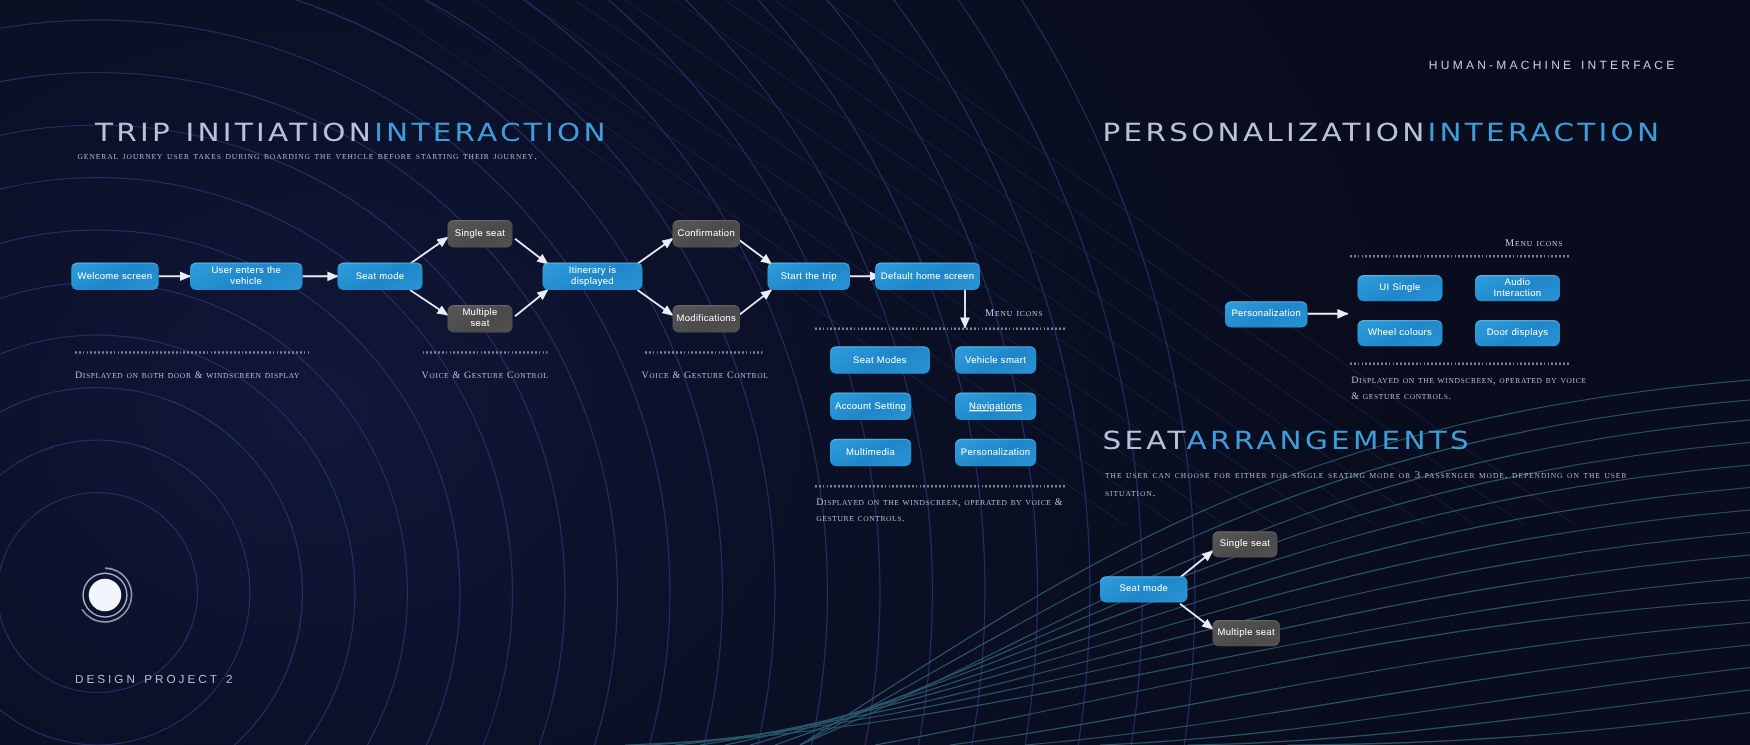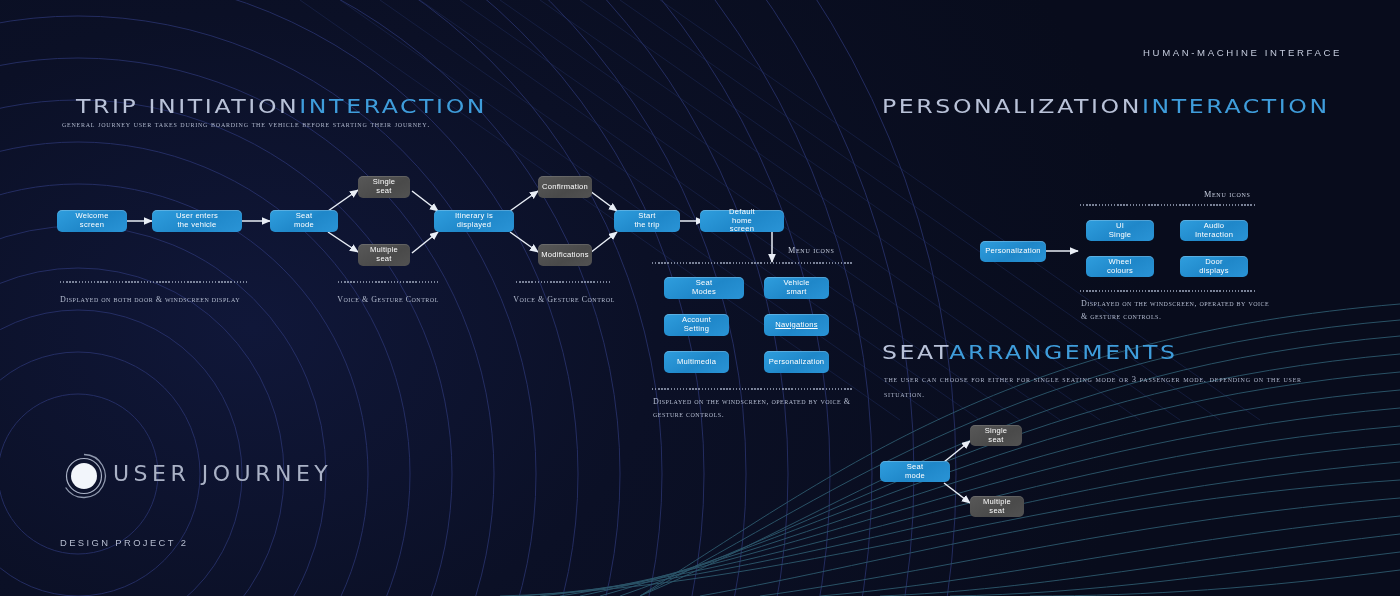--- a/index.html
+++ b/index.html
@@ -54,21 +54,21 @@
   
   .node {
     position: absolute;
     display: flex; align-items: center; justify-content: center;
     border-radius: 5px;
     font-size: 7.6px;
     letter-spacing: 0.25px;
     color: #ffffff;
     text-align: center;
     line-height: 1.15;
-    padding: 0 20px;
+    padding: 0 4px;
     font-family: "Liberation Sans", sans-serif;
   }
   .node.blue {
     background: linear-gradient(150deg, #2f9ede 0%, #1f87c9 55%, #2a94d6 100%);
     box-shadow: inset 0 1px 0 rgba(255,255,255,.22);
   }
   .node.gray {
     background: linear-gradient(150deg, #585858 0%, #4a4a4a 60%, #525252 100%);
     box-shadow: inset 0 1px 0 rgba(255,255,255,.12);
   }
@@ -284,16 +284,15 @@
   <div class="node gray" style="left:970px; top:496px; width:54px; height:21px;">Multiple seat</div>
 
   <div id="logo-wrap">
     <svg width="52" height="52" viewBox="0 0 52 52">
       <circle cx="26" cy="26" r="13" fill="#f2f5fb"></circle>
       <circle cx="26" cy="26" r="17.5" fill="none" stroke="#aab2c6" stroke-width="1.2"></circle>
       <path d="M26 4.5 A21.5 21.5 0 1 1 7.6 37.5" fill="none" stroke="#8f98ad" stroke-width="1.3"></path>
       <path d="M12 44 A24.5 24.5 0 0 1 6.5 20" fill="none" stroke="#78melt" stroke-width="1.1"></path>
     </svg>
   </div>
-  <div id="logo-text">USER JOURNEY</div>
   <div id="project-tag">DESIGN PROJECT 2</div>
 
 </div>
 
 </body></html>

